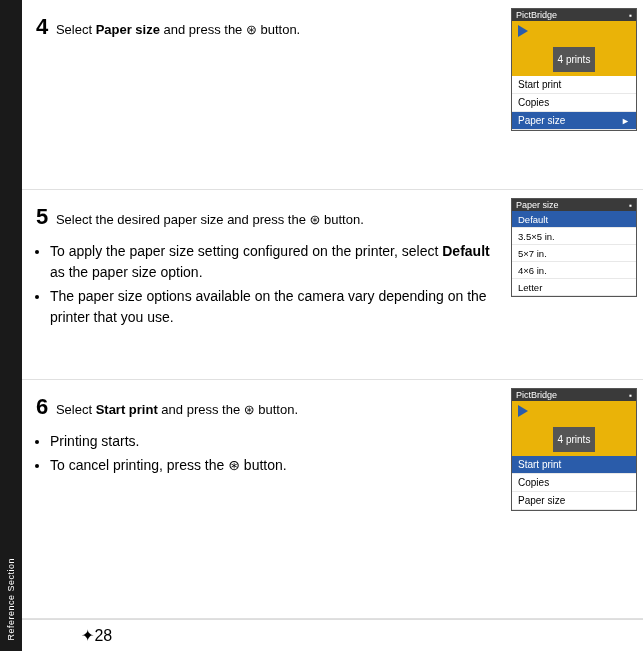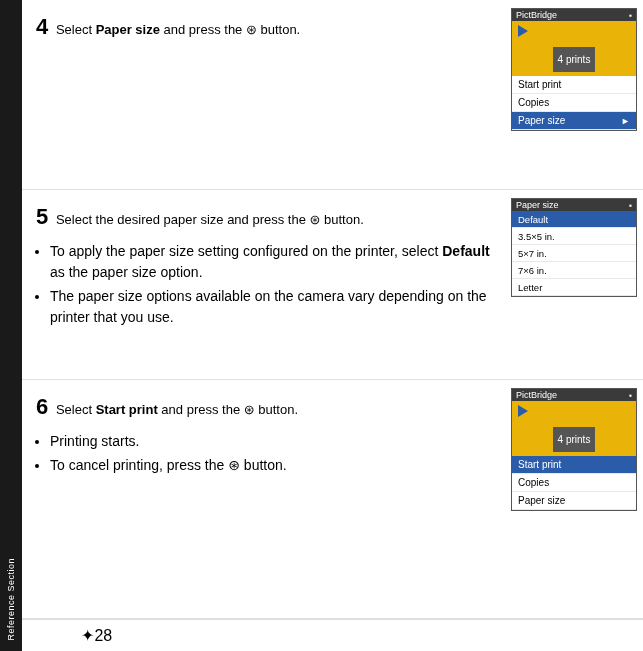--- a/index.html
+++ b/index.html
@@ -283,21 +283,21 @@
           <div class="screen-menu-item highlighted">
             <span>Default</span>
           </div>
           <div class="screen-menu-item">
             <span>3.5×5 in.</span>
           </div>
           <div class="screen-menu-item">
             <span>5×7 in.</span>
           </div>
           <div class="screen-menu-item">
-            <span>7×6 in.</span>
+            <span>4×6 in.</span>
           </div>
           <div class="screen-menu-item">
             <span>Letter</span>
           </div>
         </div>
       </div>
     </div>
   </div>
 
   <div class="step-section step3-section">

